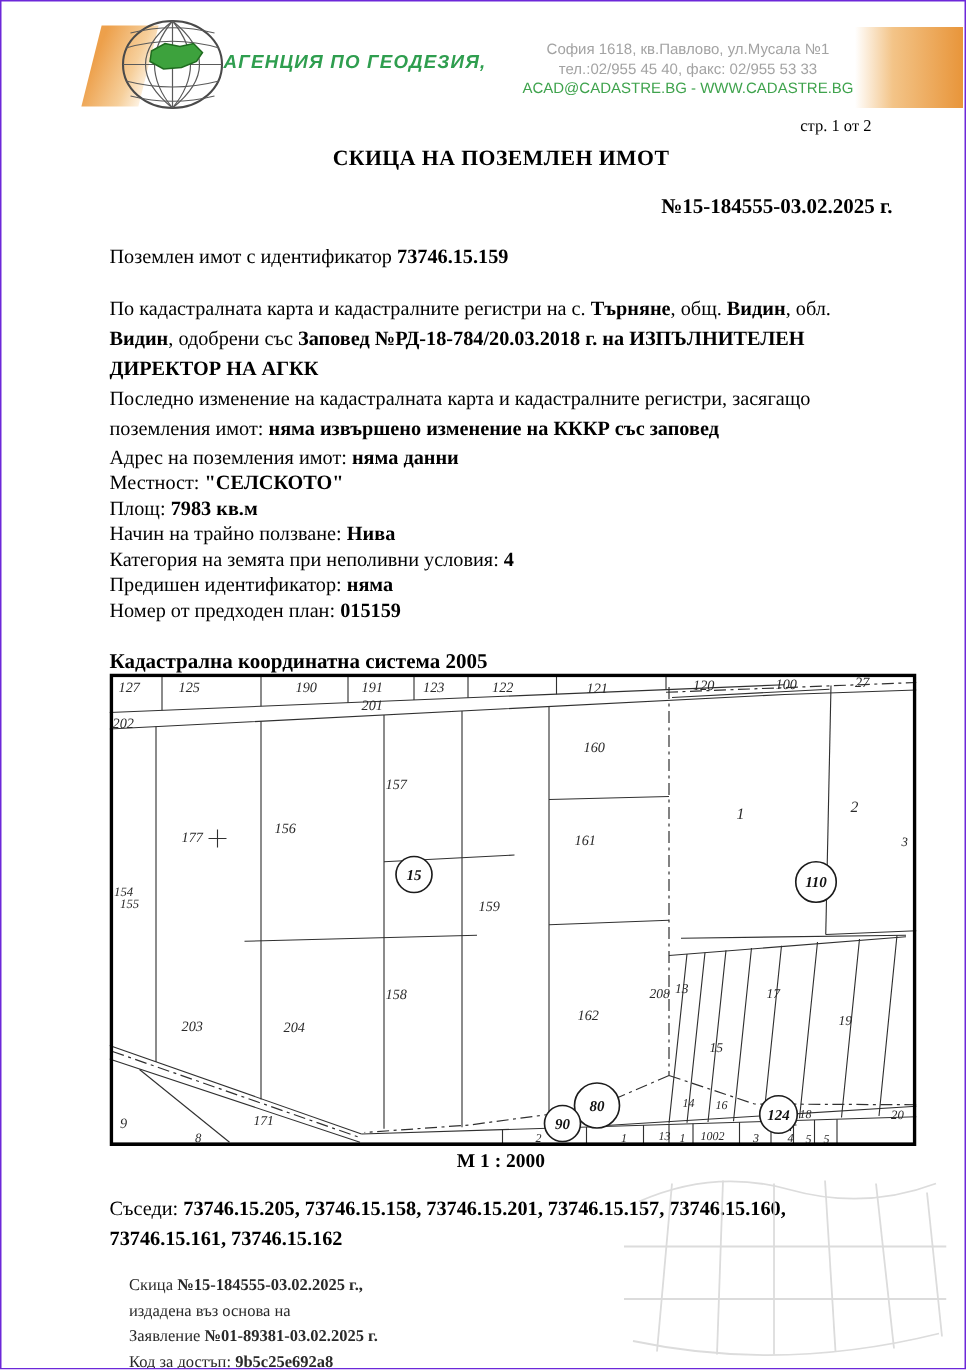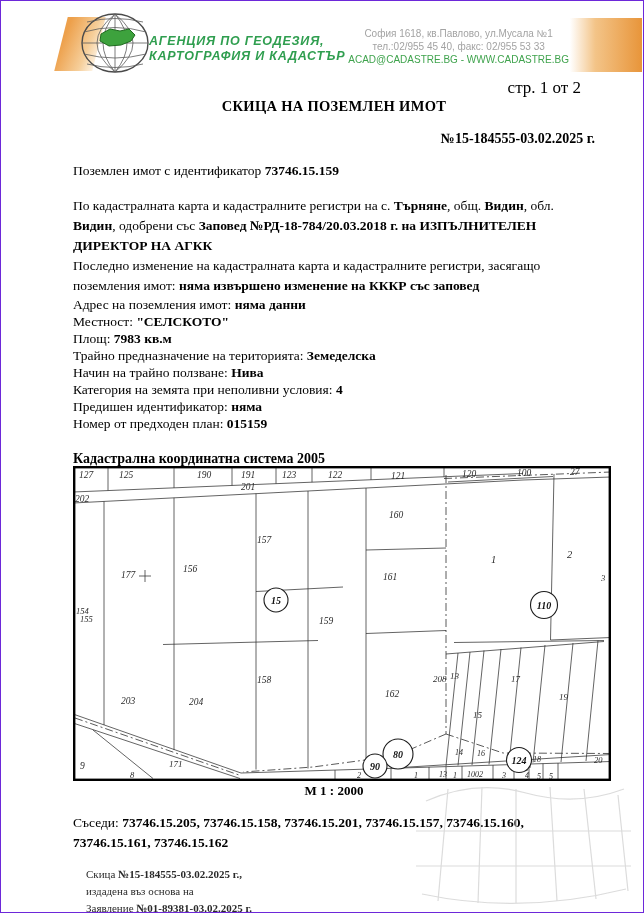--- a/index.html
+++ b/index.html
@@ -13,21 +13,21 @@
     background:linear-gradient(100deg,#eda04b 10%,#f6cf9b 70%,#fdf2e2 100%);
     transform:skewX(-14deg);}
   .globe{position:absolute;left:76px;top:9px;}
   .agency{position:absolute;left:148px;top:33px;font-family:"Liberation Sans",sans-serif;
     font-weight:bold;font-style:italic;color:#2f9e4f;font-size:12.5px;line-height:15px;letter-spacing:.8px;}
   .orange-right{position:absolute;right:1px;top:17px;width:72px;height:54px;
     background:linear-gradient(90deg,rgba(250,228,197,0) 0%,#f3c488 35%,#e8953a 100%);}
   .contact{position:absolute;right:74px;top:26px;text-align:center;
     font-family:"Liberation Sans",sans-serif;font-size:10px;line-height:13px;color:#a3a3a3;}
   .contact .mail{color:#3fa34d;}
-  .pagenum{position:absolute;top:77px;right:62px;font-size:17px;}
+  .pagenum{position:absolute;top:77px;right:62px;font-size:11px;}
   
   .content{position:absolute;top:90px;left:72px;width:522px;}
   .t-main{font-size:14.5px;font-weight:bold;text-align:center;margin-top:7px;letter-spacing:.3px;}
   .t-num{font-size:14px;font-weight:bold;text-align:right;margin-top:16px;}
   .t-sub{font-size:13.5px;margin-top:16px;}
   .para{font-size:13.5px;line-height:20px;margin-top:17px;}
   .para.second{margin-top:0;}
   .prop-row{font-size:13.5px;line-height:17px;}
   b{font-weight:bold;}
   .map-title{font-size:14px;font-weight:bold;line-height:14px;margin-top:20px;}
@@ -69,21 +69,20 @@
           <path d="M38,4 Q62,33 38,62"></path>
           <path d="M38,4 V62"></path>
           <path d="M38,4 Q2,33 38,62"></path>
           <path d="M38,4 Q74,33 38,62"></path>
         </g>
         <path d="M24,24 l9,-5 l10,2 l9,-2 l6,6 l-4,6 l-10,4 l-12,1 l-9,-5 z" fill="#3da23d" stroke="#1f6b1f" stroke-width="1"></path>
       </svg>
     </div>
     <div class="agency">
       <div>АГЕНЦИЯ ПО ГЕОДЕЗИЯ,</div>
-      <div>КАРТОГРАФИЯ И КАДАСТЪР</div>
     </div>
     <div class="contact">
       <div>София 1618, кв.Павлово, ул.Мусала №1</div>
       <div>тел.:02/955 45 40, факс: 02/955 53 33</div>
       <div class="mail">ACAD@CADASTRE.BG - WWW.CADASTRE.BG</div>
     </div>
     <div class="orange-right"></div>
   </div>
 
   <div class="pagenum">стр. 1 от 2</div>
@@ -93,21 +92,20 @@
     <div class="t-num">№15-184555-03.02.2025 г.</div>
     <div class="t-sub"><span>Поземлен имот с идентификатор </span><b>73746.15.159</b></div>
 
     <div class="para"><span>По кадастралната карта и кадастралните регистри на с. </span><b>Търняне</b><span>, общ. </span><b>Видин</b><span>, обл. </span><b>Видин</b><span>, одобрени със </span><b>Заповед №РД-18-784/20.03.2018 г. на ИЗПЪЛНИТЕЛЕН ДИРЕКТОР НА АГКК</b></div>
 
     <div class="para second"><span>Последно изменение на кадастралната карта и кадастралните регистри, засягащо поземления имот: </span><b>няма извършено изменение на КККР със заповед</b></div>
 
     <div class="prop-row"><span>Адрес на поземления имот: </span><b>няма данни</b></div>
     <div class="prop-row"><span>Местност: </span><b>"СЕЛСКОТО"</b></div>
     <div class="prop-row"><span>Площ: </span><b>7983 кв.м</b></div>
-    <div class="prop-row"><span>Трайно предназначение на територията: </span><b>Земеделска</b></div>
     <div class="prop-row"><span>Начин на трайно ползване: </span><b>Нива</b></div>
     <div class="prop-row"><span>Категория на земята при неполивни условия: </span><b>4</b></div>
     <div class="prop-row"><span>Предишен идентификатор: </span><b>няма</b></div>
     <div class="prop-row"><span>Номер от предходен план: </span><b>015159</b></div>
 
     <div class="map-title">Кадастрална координатна система 2005</div>
 
     <div class="map-wrap">
       <svg id="map-svg" width="538" height="315" viewBox="0 0 538 315">
         <g>

